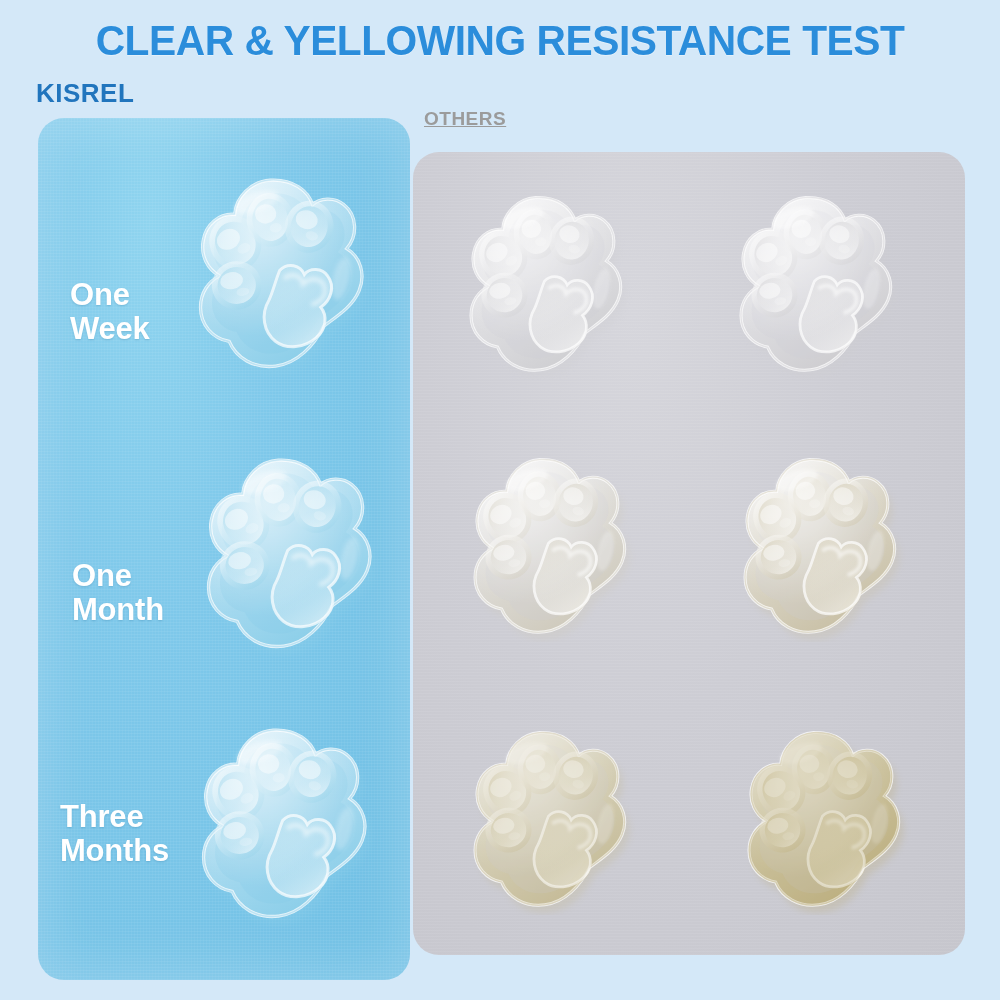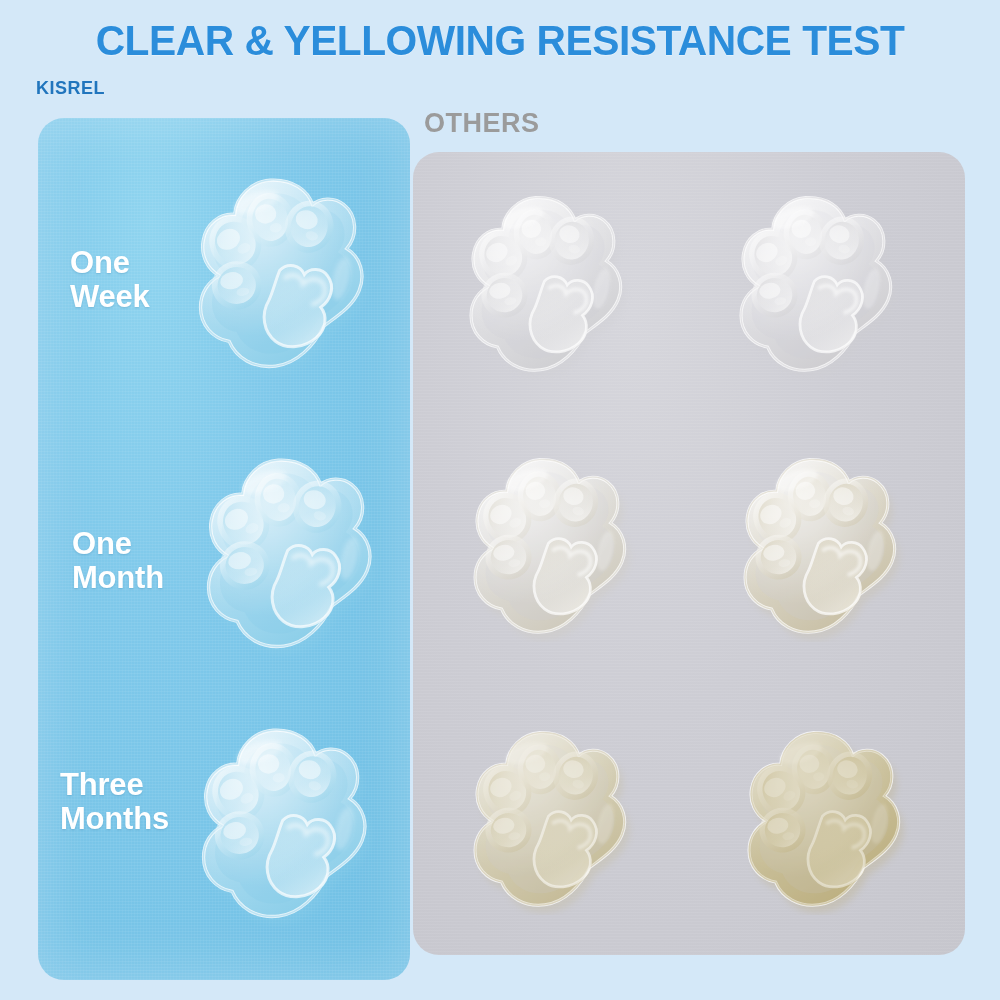--- a/index.html
+++ b/index.html
@@ -31,33 +31,34 @@
     transform: scaleX(0.97);
     text-shadow: 0 1px 0 rgba(255,255,255,0.35);
     white-space: nowrap;
   }
 
   
   .brand-label {
     position: absolute;
     left: 36px;
     top: 78px;
-    font-size: 18px;
+    font-size: 26px;
     font-weight: bold;
     color: #2175bd;
     letter-spacing: 0.5px;
   }
   .others-label {
     position: absolute;
     left: 424px;
     top: 108px;
-    font-size: 27px;
+    font-size: 19px;
     font-weight: bold;
     color: #9b9b9b;
     letter-spacing: 0.5px;
+    text-decoration: underline;
   }
 
   
   .panel {
     position: absolute;
     border-radius: 26px;
   }
   .panel-kisrel {
     left: 38px;
     top: 118px;
@@ -100,20 +101,21 @@
   
   .row-label {
     position: absolute;
     color: #ffffff;
     font-weight: bold;
     font-size: 31px;
     line-height: 34px;
     letter-spacing: -0.2px;
     text-shadow: 0 1px 2px rgba(60,130,170,0.32);
     white-space: pre-line;
+    margin-top: 32px;
   }
   .row-label.r0 { left: 70px; top: 246px; }
   .row-label.r1 { left: 72px; top: 527px; }
   .row-label.r2 { left: 60px; top: 768px; }
 
   
   .paw {
     position: absolute;
     width: 100%;
     height: 100%;

